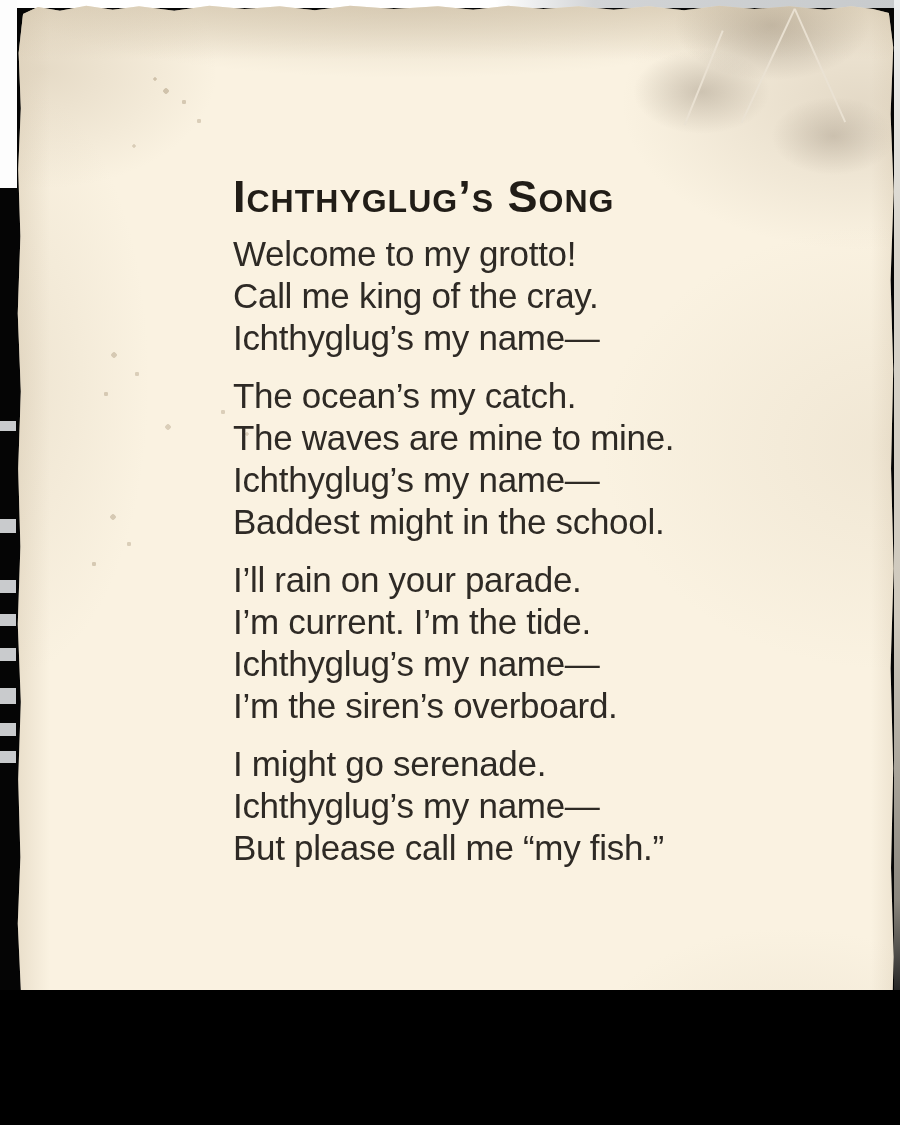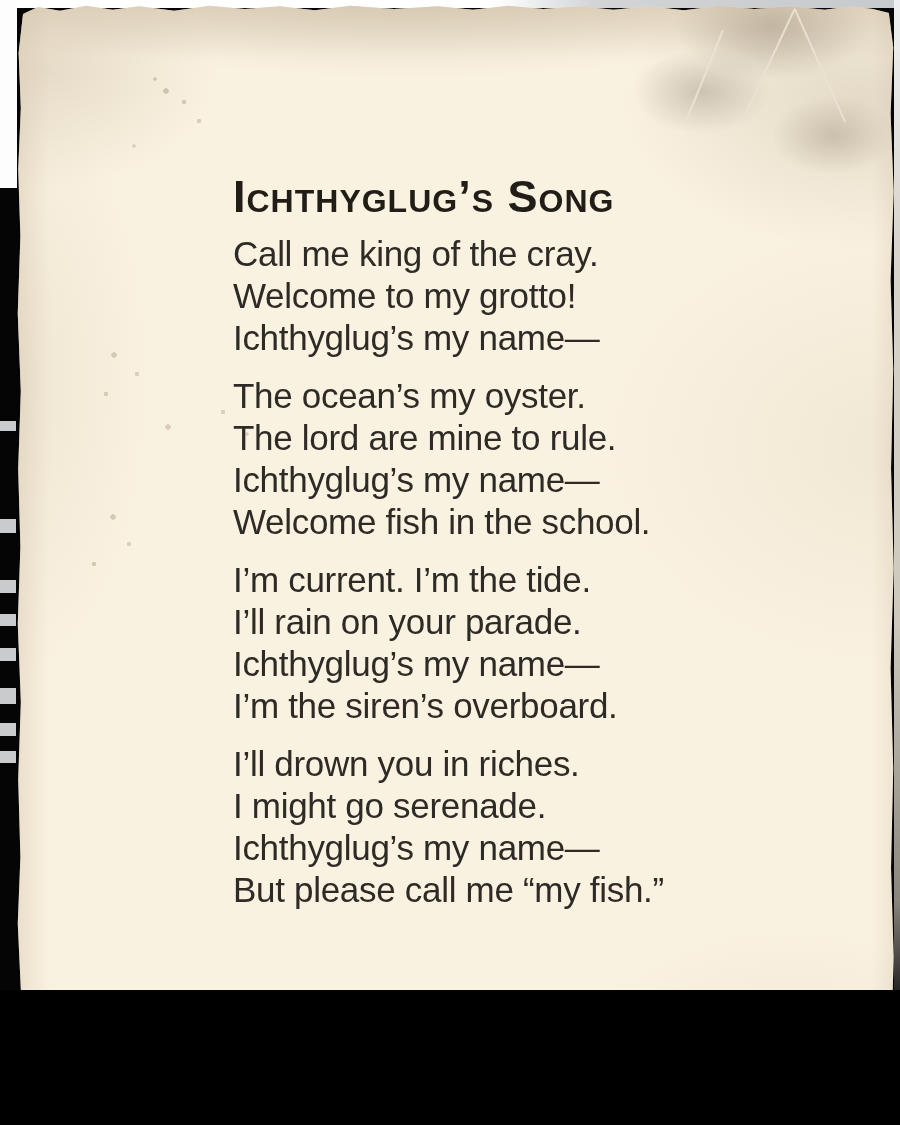--- a/index.html
+++ b/index.html
@@ -136,41 +136,40 @@
   <div class="paper">
 
     <div class="crease c1"></div>
     <div class="crease c2"></div>
     <div class="crease c3"></div>
 
     <div class="poem">
       <h1 class="poem-title">Ichthyglug’s Song</h1>
 
       <div class="stanza">
+        <p>Welcome to my grotto!</p>
         <p>Call me king of the cray.</p>
-        <p>Welcome to my grotto!</p>
         <p>Ichthyglug’s my name—</p>
       </div>
 
       <div class="stanza">
-        <p>The ocean’s my oyster.</p>
-        <p>The lord are mine to rule.</p>
+        <p>The ocean’s my catch.</p>
+        <p>The waves are mine to mine.</p>
         <p>Ichthyglug’s my name—</p>
-        <p>Welcome fish in the school.</p>
+        <p>Baddest might in the school.</p>
       </div>
 
       <div class="stanza">
+        <p>I’ll rain on your parade.</p>
         <p>I’m current. I’m the tide.</p>
-        <p>I’ll rain on your parade.</p>
         <p>Ichthyglug’s my name—</p>
         <p>I’m the siren’s overboard.</p>
       </div>
 
       <div class="stanza">
-        <p>I’ll drown you in riches.</p>
         <p>I might go serenade.</p>
         <p>Ichthyglug’s my name—</p>
         <p>But please call me “my fish.”</p>
       </div>
     </div>
   </div>
 
 </div>
 
 </body></html>

